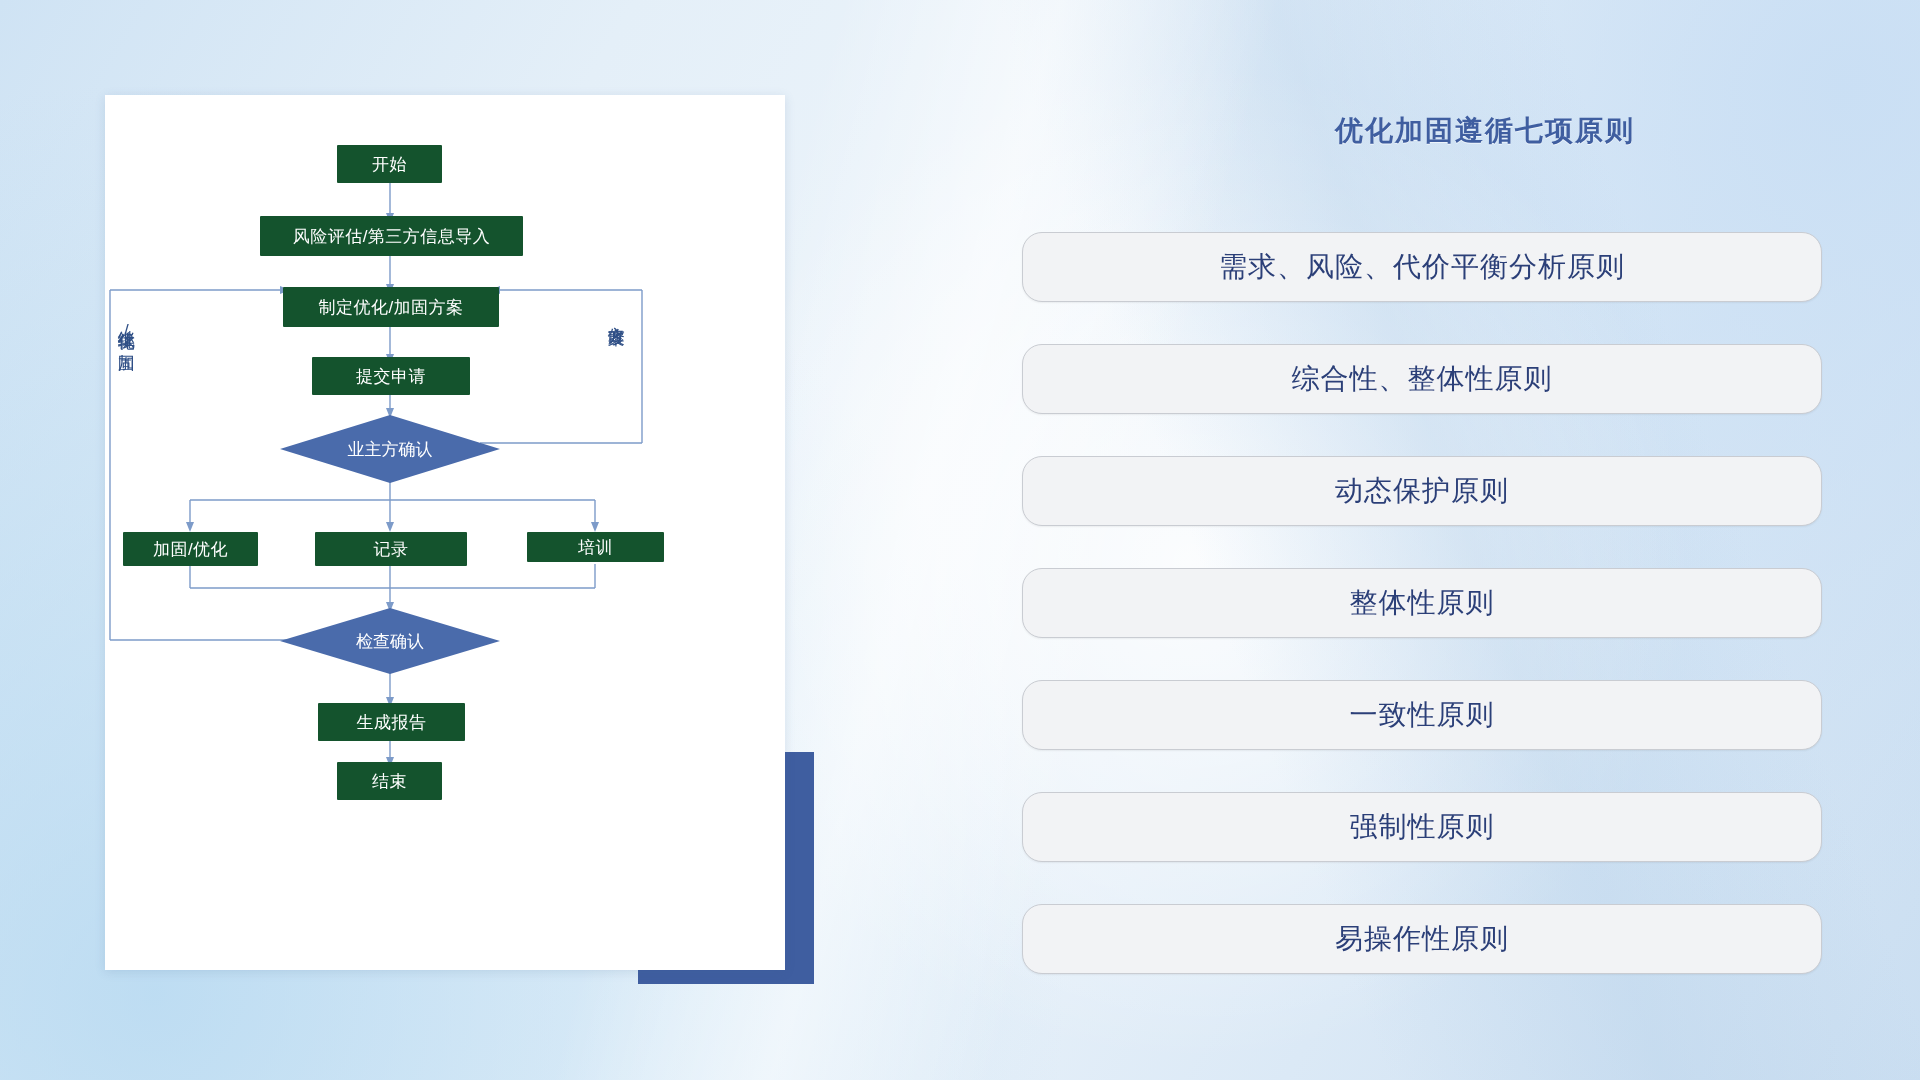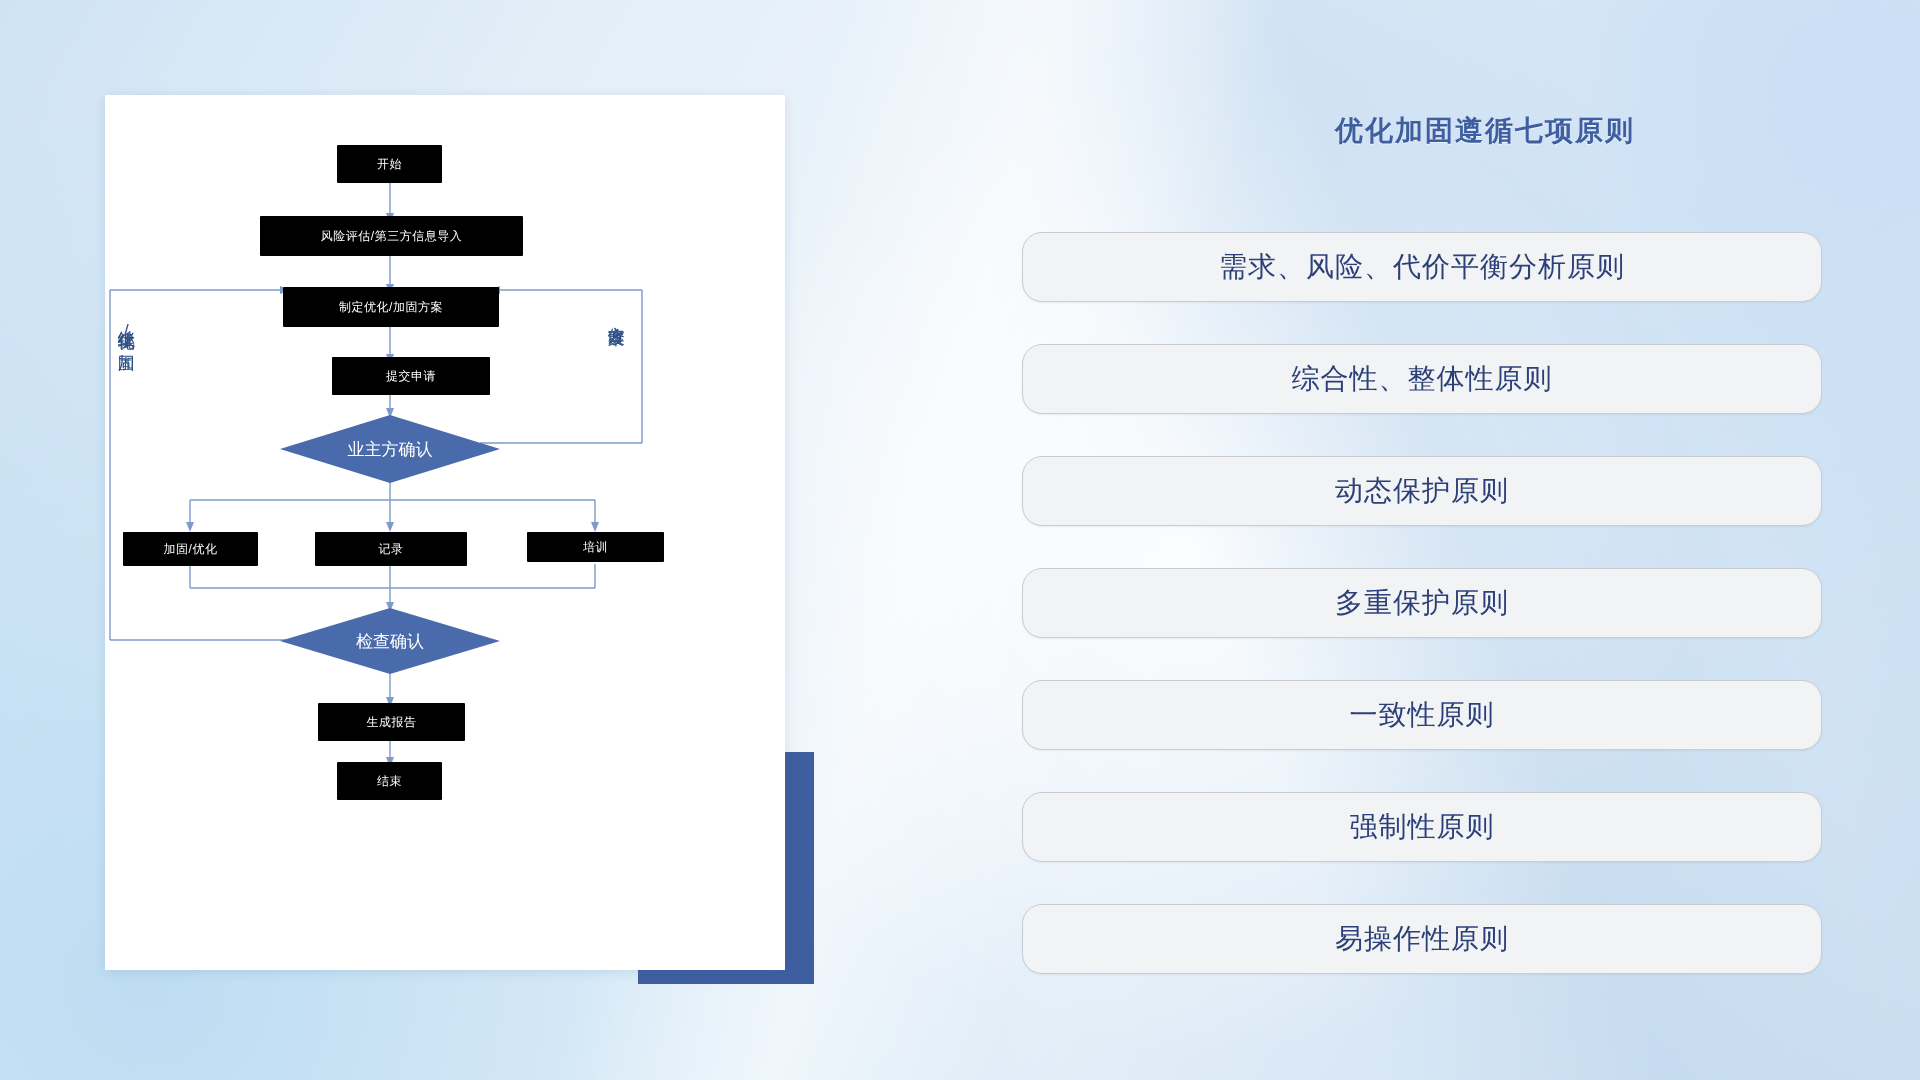--- a/index.html
+++ b/index.html
@@ -51,23 +51,23 @@
   }
   .flow {
     position: absolute;
     left: 0; top: 0; width: 680px; height: 875px;
   }
   .flow svg { position: absolute; left: 0; top: 0; }
 
   .node {
     position: absolute;
     box-sizing: border-box;
-    background: #000000;
+    background: #14532d;
     color: #ffffff;
-    font-size: 12px;
+    font-size: 17px;
     display: flex;
     align-items: center;
     justify-content: center;
     white-space: nowrap;
     letter-spacing: 0.5px;
   }
   .node.rect { border-radius: 1px; }
 
   .diamond-wrap {
     position: absolute;
@@ -206,21 +206,21 @@
       </div>
 
       <div class="node rect" style="left:155px; top:121px; width:263px; height:40px;">
         <span>风险评估/第三方信息导入</span>
       </div>
 
       <div class="node rect" style="left:178px; top:192px; width:216px; height:40px;">
         <span>制定优化/加固方案</span>
       </div>
 
-      <div class="node rect" style="left:207px; top:262px; width:158px; height:38px;margin-left:20px;">
+      <div class="node rect" style="left:207px; top:262px; width:158px; height:38px;">
         <span>提交申请</span>
       </div>
 
       <div class="diamond-wrap" style="left:175px; top:320px; width:220px; height:68px;">
         <svg width="220" height="68" viewBox="0 0 220 68">
           <polygon points="110,0 220,34 110,68 0,34" fill="#4a6bab"></polygon>
         </svg>
         <span class="lbl">业主方确认</span>
       </div>
 
@@ -257,19 +257,19 @@
 
     </div>
   </div>
 
   <div class="right-title">优化加固遵循七项原则</div>
 
   <div class="bars">
     <div class="bar">需求、风险、代价平衡分析原则</div>
     <div class="bar">综合性、整体性原则</div>
     <div class="bar">动态保护原则</div>
-    <div class="bar">多重保护原则</div>
+    <div class="bar">整体性原则</div>
     <div class="bar">一致性原则</div>
     <div class="bar">强制性原则</div>
     <div class="bar">易操作性原则</div>
   </div>
 
 </div>
 
 </body></html>

